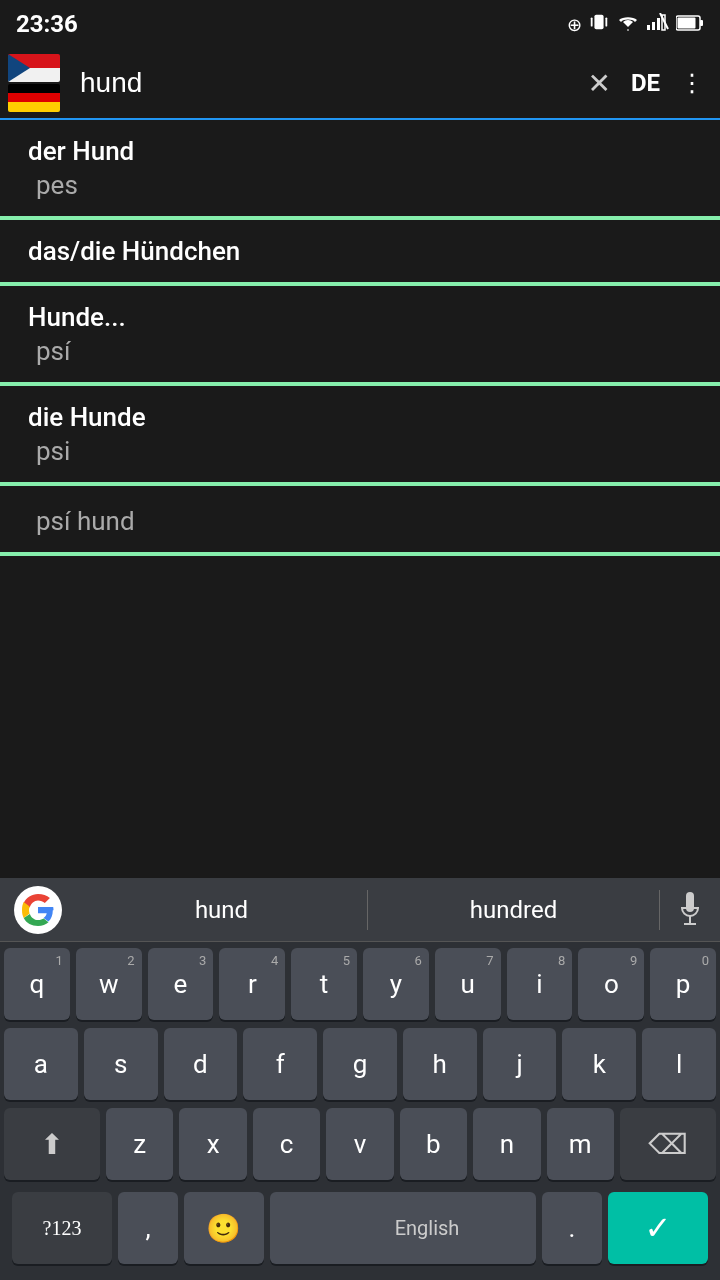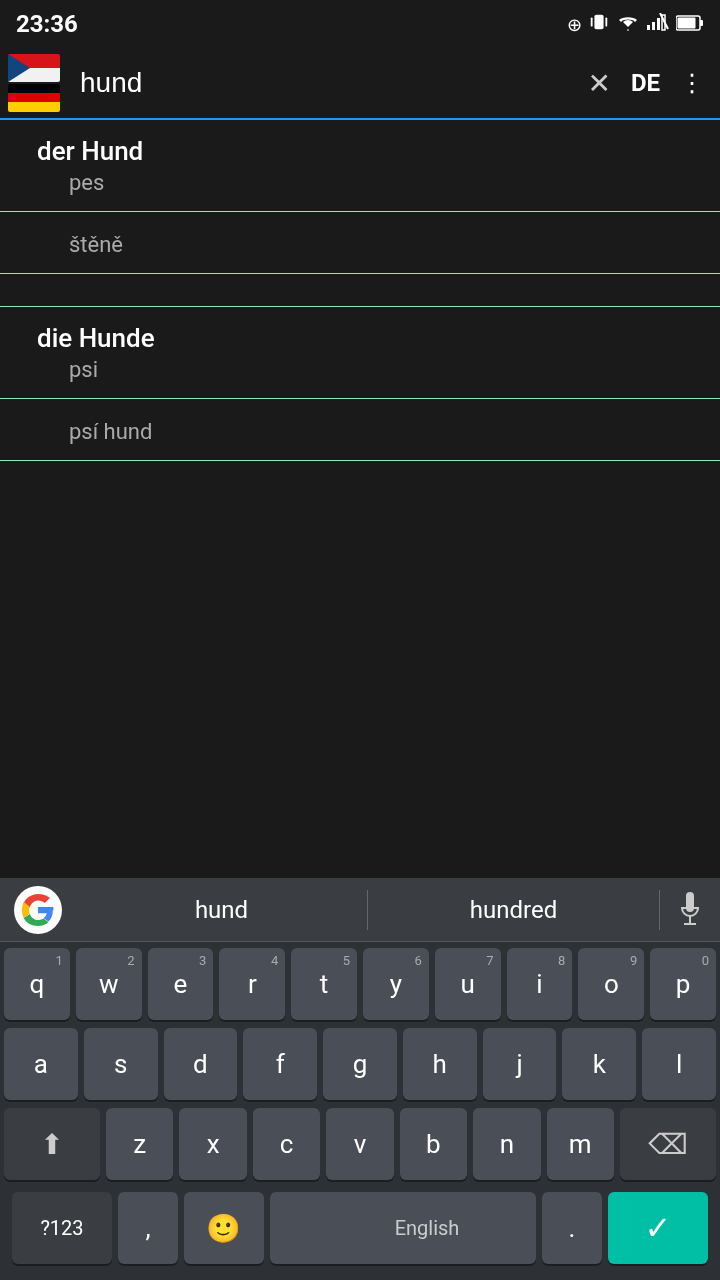--- a/index.html
+++ b/index.html
@@ -120,34 +120,34 @@
       font-size: 24px;
       cursor: pointer;
       padding: 8px;
     }
 
     
     .results-list {
       background: #1a1a1a;
     }
     .result-item {
-      padding: 16px 37px;
-      border-bottom: 1px solid #86efac;
+      padding: 16px 28px;
+      border-bottom: 4px solid #86efac;
       cursor: pointer;
     }
     .result-german {
       font-size: 26px;
       color: #ffffff;
       font-weight: 500;
     }
     .result-czech {
-      font-size: 22px;
+      font-size: 26px;
       color: #aaaaaa;
       margin-top: 4px;
-      margin-left: 32px;
+      margin-left: 8px;
     }
 
     
     .keyboard-area {
       position: absolute;
       bottom: 0;
       left: 0;
       right: 0;
       background: #2d3035;
     }
@@ -358,23 +358,25 @@
     <span>⋮</span>
   </button>
 </div>
 
 <div class="results-list">
 <div class="result-item">
       <div class="result-german">der Hund</div>
       <div class="result-czech">pes</div>
     </div>
     <div class="result-item">
-      <div class="result-czech">štěně</div>
+      <div class="result-german">das/die Hündchen</div>
     </div>
     <div class="result-item">
+      <div class="result-german">Hunde...</div>
+      <div class="result-czech">psí</div>
     </div>
     <div class="result-item">
       <div class="result-german">die Hunde</div>
       <div class="result-czech">psi</div>
     </div>
     <div class="result-item">
       <div class="result-czech">psí hund</div>
     </div>
   </div>
 
@@ -505,21 +507,21 @@
       <div class="key">
           <span class="key-main">m</span>
         </div>
       <div class="key key-special key-backspace">
         <span class="backspace-icon">⌫</span>
       </div>
     </div>
 
     <div class="key-row bottom-bar" style="margin-bottom:4px;">
       <div class="key key-special key-123">
-        <span style="font-size:20px; color:#fff;">?123</span>
+        <span style="font-size:20px; color:#fff;font-family:Liberation Serif, serif;">?123</span>
       </div>
       <div class="key key-comma">
         <span class="key-main">,</span>
       </div>
       <div class="key key-emoji">
         <span style="font-size:28px;">🙂</span>
       </div>
       <div class="key key-space">
         <span style="font-size:20px; color:#ccc;margin-left:48px;">English</span>
       </div>

